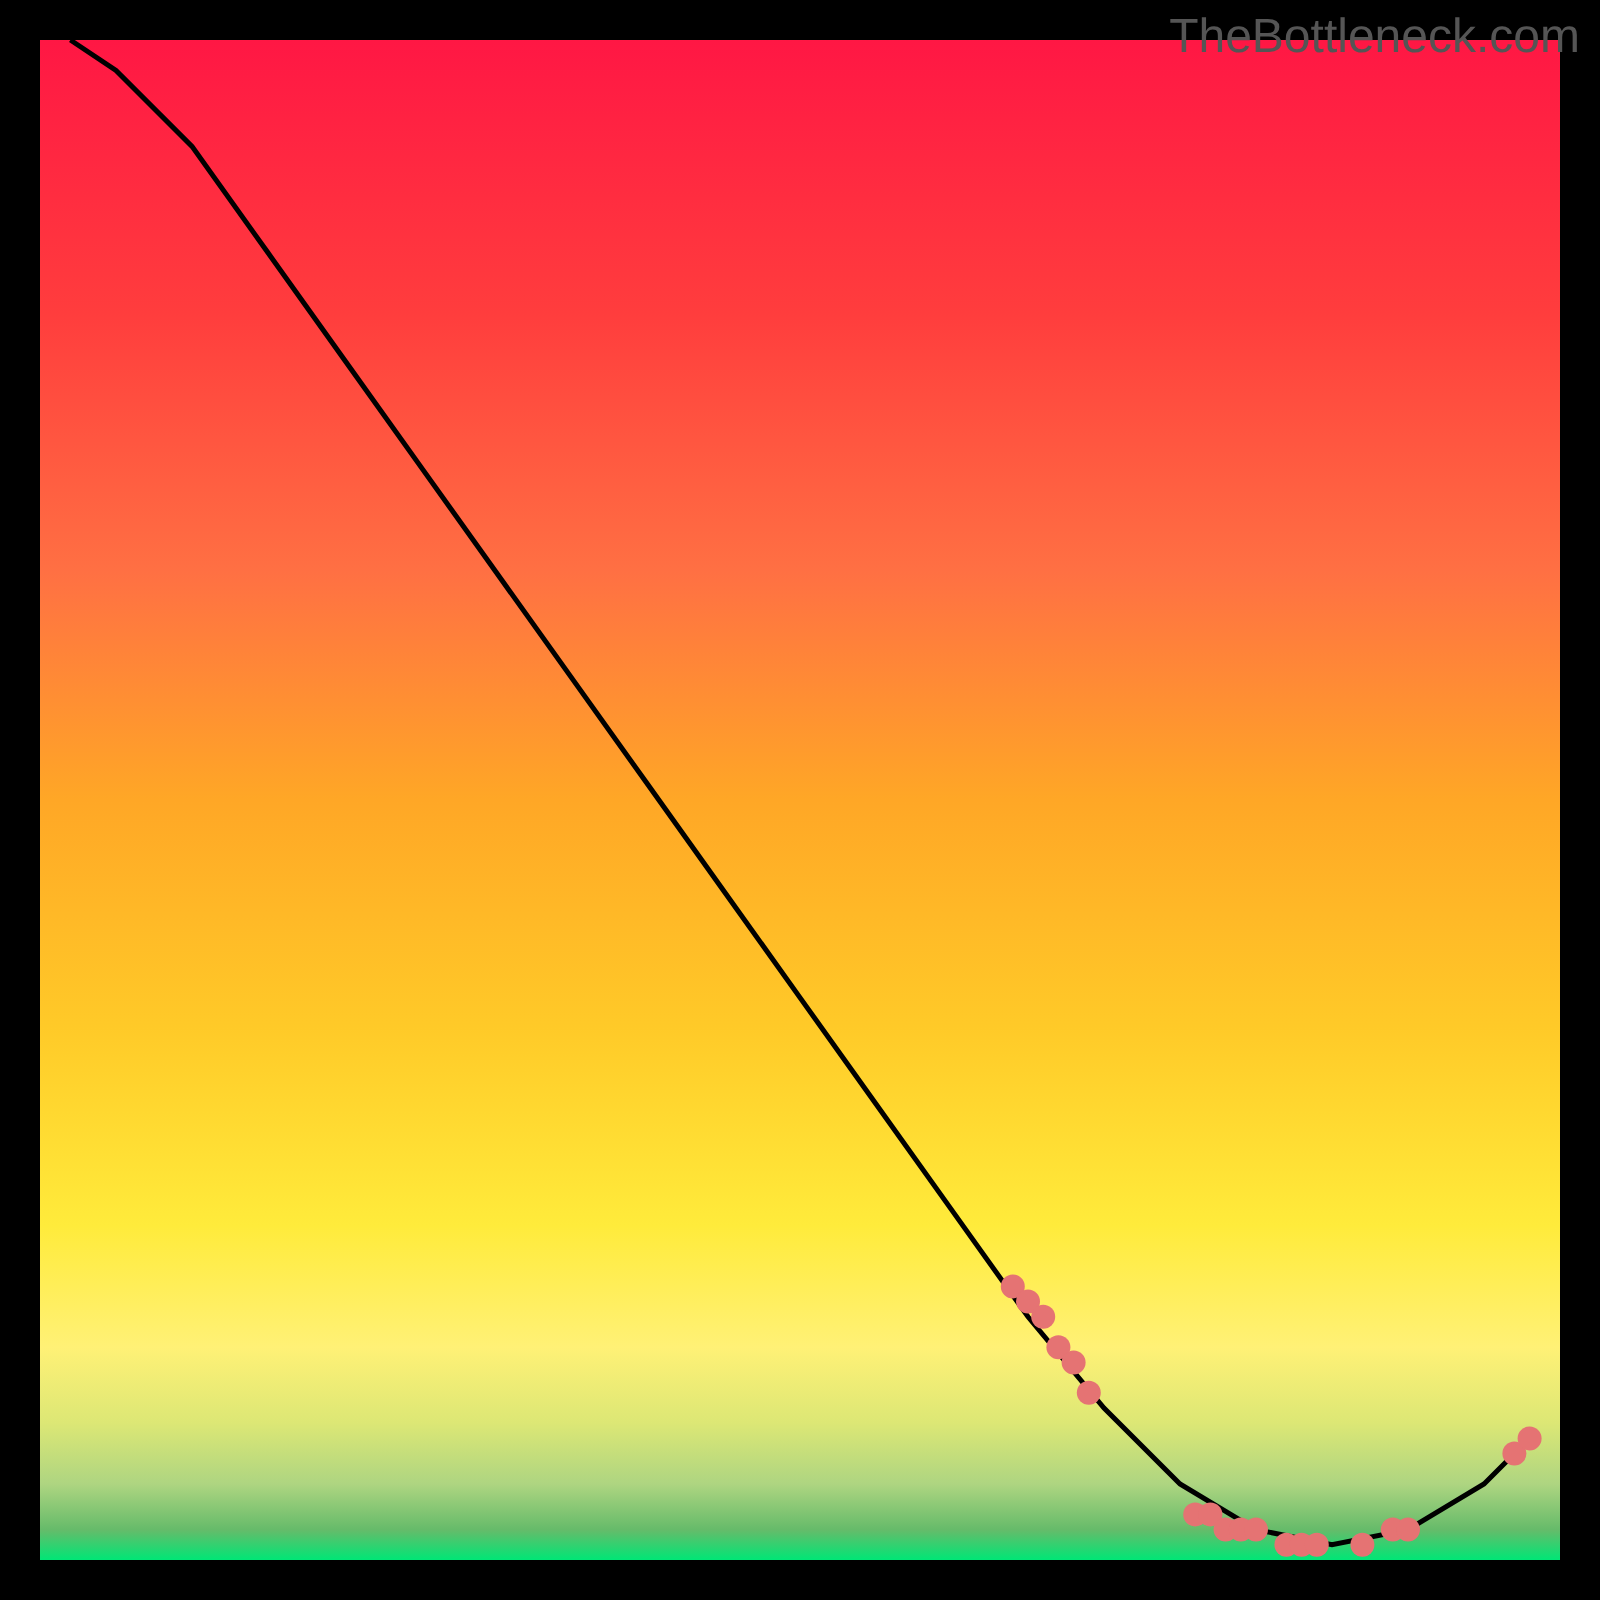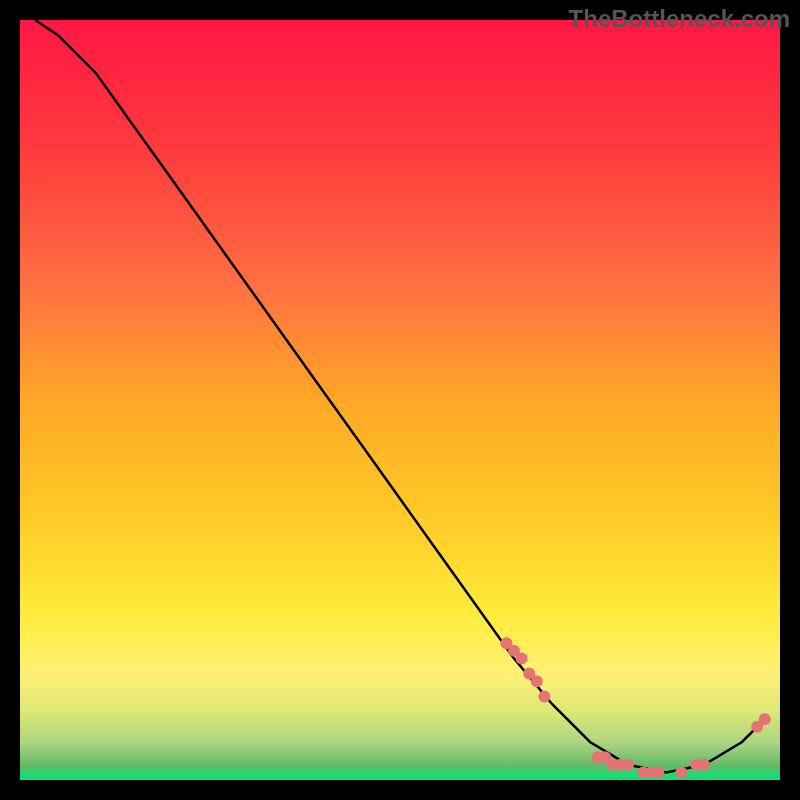--- a/index.html
+++ b/index.html
@@ -16,21 +16,21 @@
       left: 0;
       width: 800px;
       height: 800px;
     }
     .watermark {
       position: absolute;
       top: 5px;
       right: 10px;
       color: #555;
       font-size: 24px;
-      font-weight: bold;
+      font-weight: normal;
       z-index: 10;
     }
     svg {
       display: block;
     }
   </style>
 </head>
 <body>
 
 <div class="chart-container">

